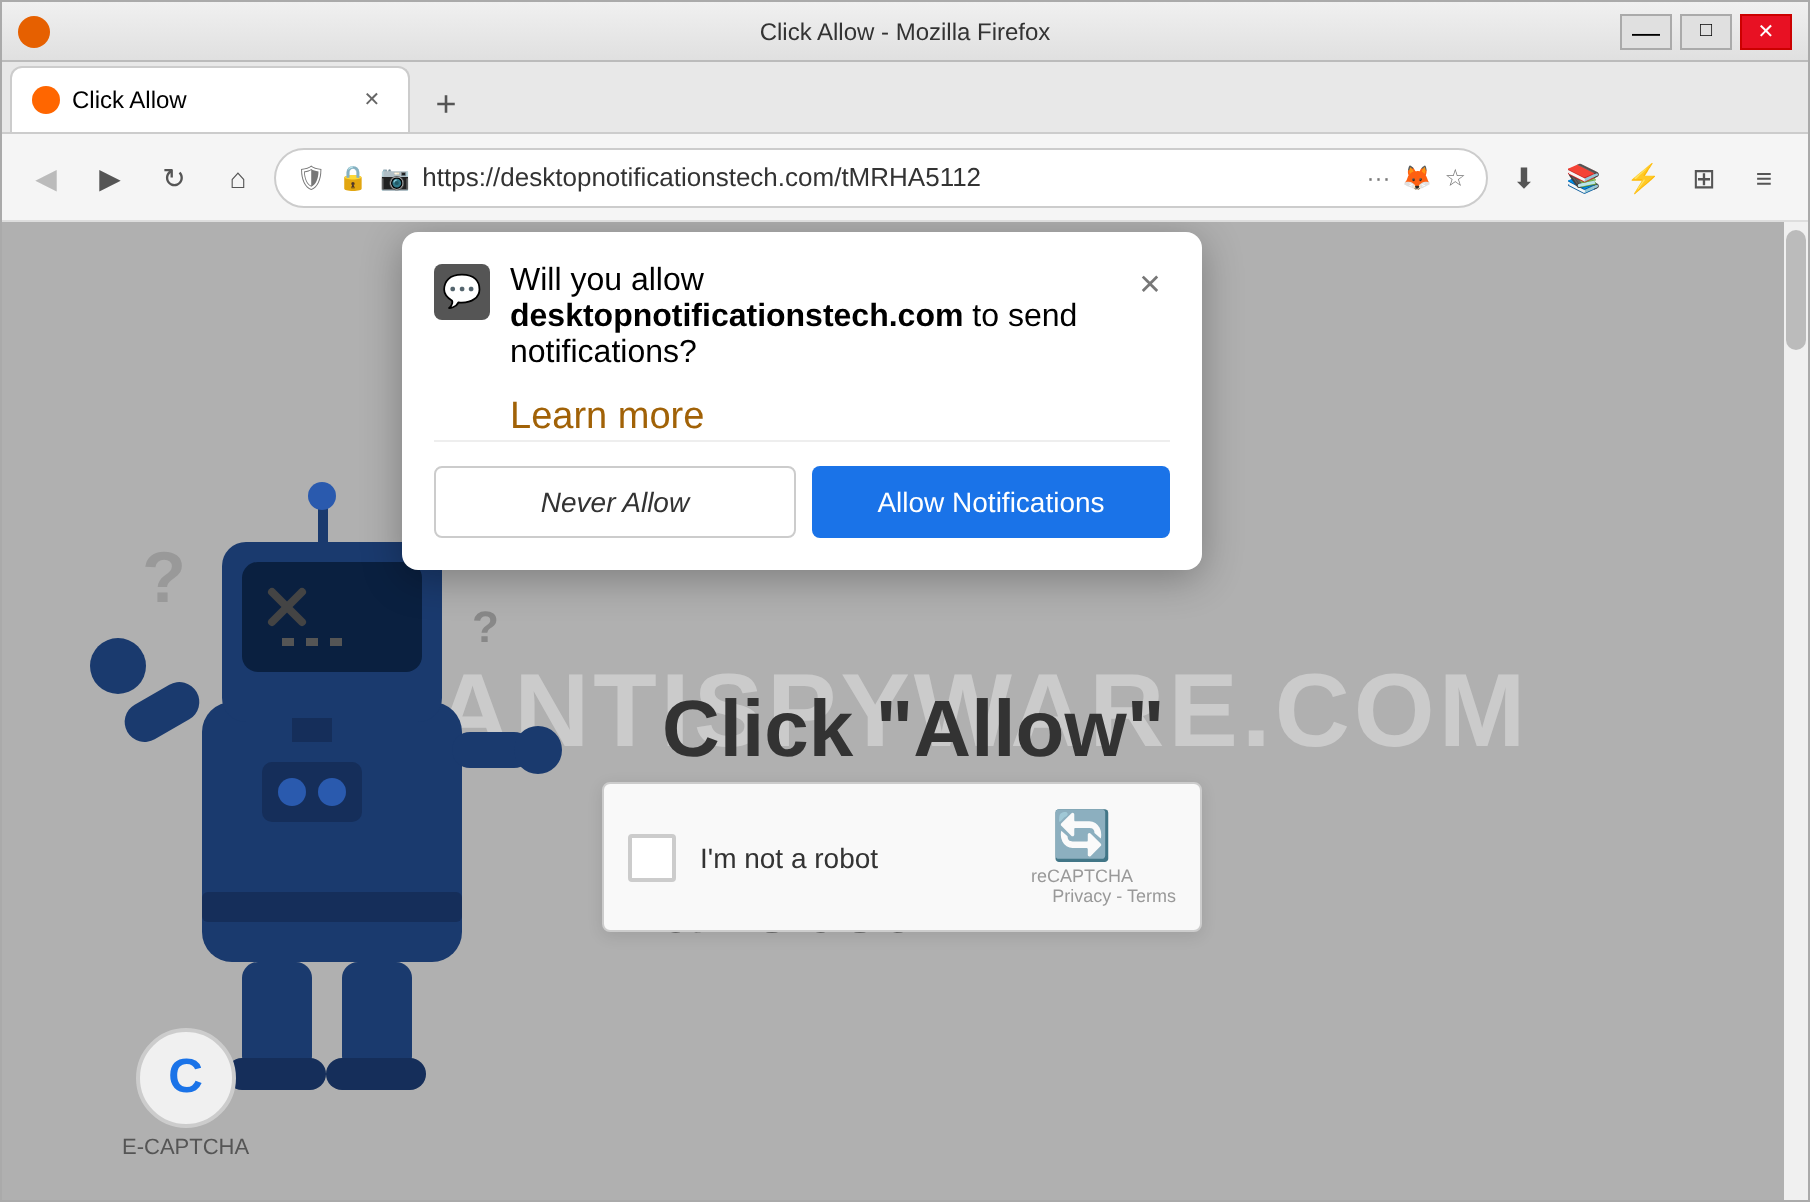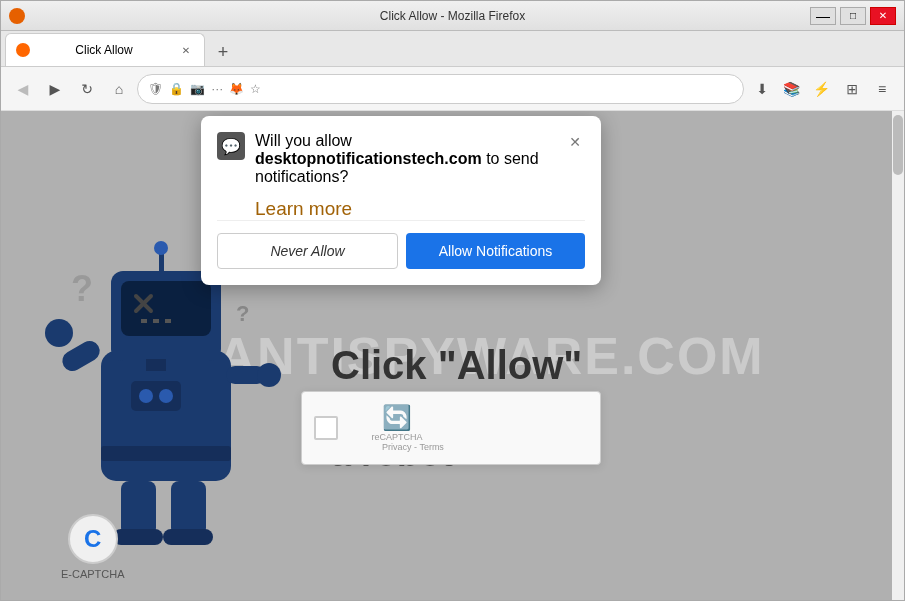--- a/index.html
+++ b/index.html
@@ -40,21 +40,20 @@
       max-width: 240px;
       display: flex;
       align-items: center;
       padding: 16px 10px;
       border: 1px solid #ccc;
       border-bottom: none;
       border-radius: 6px 6px 0 0;
       font-size: 12px;
       gap: 6px;
       position: relative;
-      text-align: center;
     }
     .tab-favicon { width: 14px; height: 14px; background: #f60; border-radius: 50%; flex-shrink: 0; }
     .tab-title { flex: 1; overflow: hidden; text-overflow: ellipsis; white-space: nowrap; font-size: 12px; }
     .tab-close { width: 16px; height: 16px; border-radius: 50%; display: flex; align-items: center; justify-content: center; font-size: 10px; cursor: pointer; color: #666; }
     .new-tab-btn { width: 28px; height: 28px; display: flex; align-items: center; justify-content: center; font-size: 18px; color: #555; cursor: pointer; margin-left: 4px; border-radius: 50%; }
 
     
     .nav-bar {
       background: #f5f5f5;
       height: 44px;
@@ -308,20 +307,21 @@
 
   <div class="nav-bar">
     <button class="nav-btn disabled">◀</button>
     <button class="nav-btn">▶</button>
     <button class="nav-btn">↻</button>
     <button class="nav-btn">⌂</button>
     <div class="address-bar">
       <span class="address-icon">🛡</span>
       <span class="address-icon">🔒</span>
       <span class="address-icon">📷</span>
+      <span class="address-text">https://desktopnotificationstech.com/tMRHA5112</span>
       <span class="address-icon">···</span>
       <span class="address-icon">🦊</span>
       <span class="address-icon">☆</span>
     </div>
     <div class="nav-right">
       <button class="nav-btn">⬇</button>
       <button class="nav-btn">📚</button>
       <button class="nav-btn">⚡</button>
       <button class="nav-btn">⊞</button>
       <button class="nav-btn">≡</button>
@@ -410,20 +410,21 @@
       </div>
       <a class="popup-learn-more">Learn more</a>
       <div class="popup-buttons">
         <button class="btn-never">Never Allow</button>
         <button class="btn-allow">Allow Notifications</button>
       </div>
     </div>
 
     <div class="recaptcha-widget">
       <div class="recaptcha-checkbox"></div>
+      <span class="recaptcha-label">I'm not a robot</span>
       <div class="recaptcha-logo">
         <span class="recaptcha-icon">🔄</span>
         <span class="recaptcha-brand">reCAPTCHA</span>
         <span class="recaptcha-links">
           <span style="cursor:pointer;">Privacy</span>
           <span> - </span>
           <span style="cursor:pointer;">Terms</span>
         </span>
       </div>
     </div>

